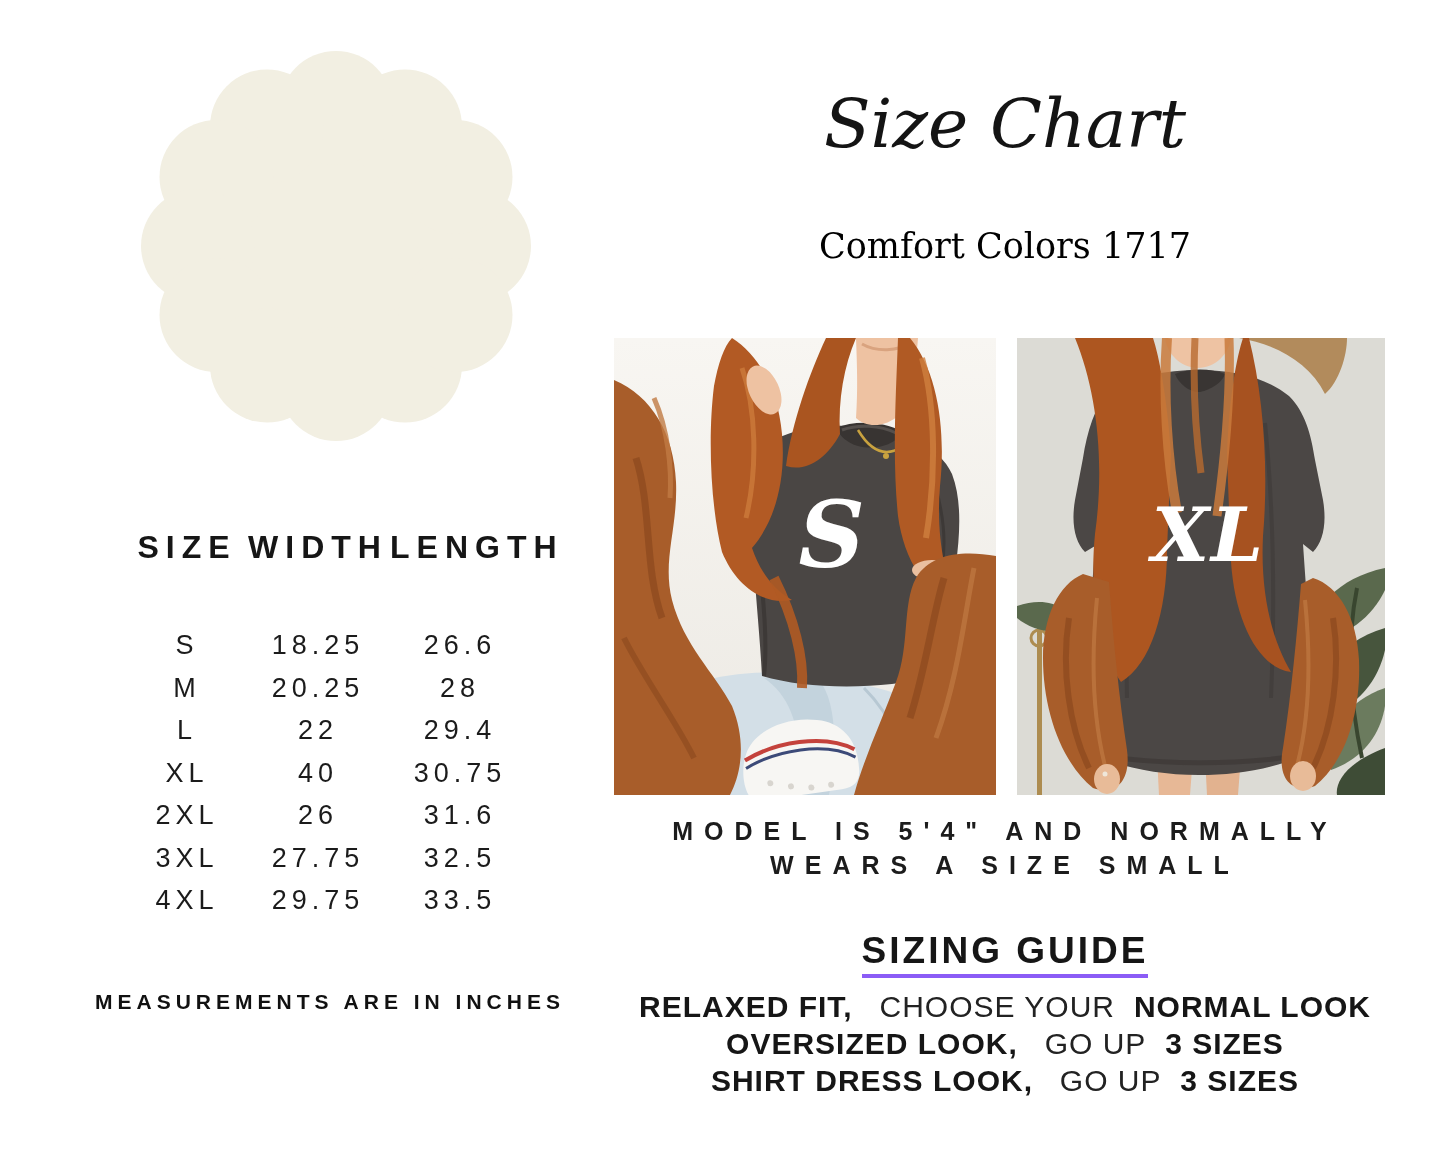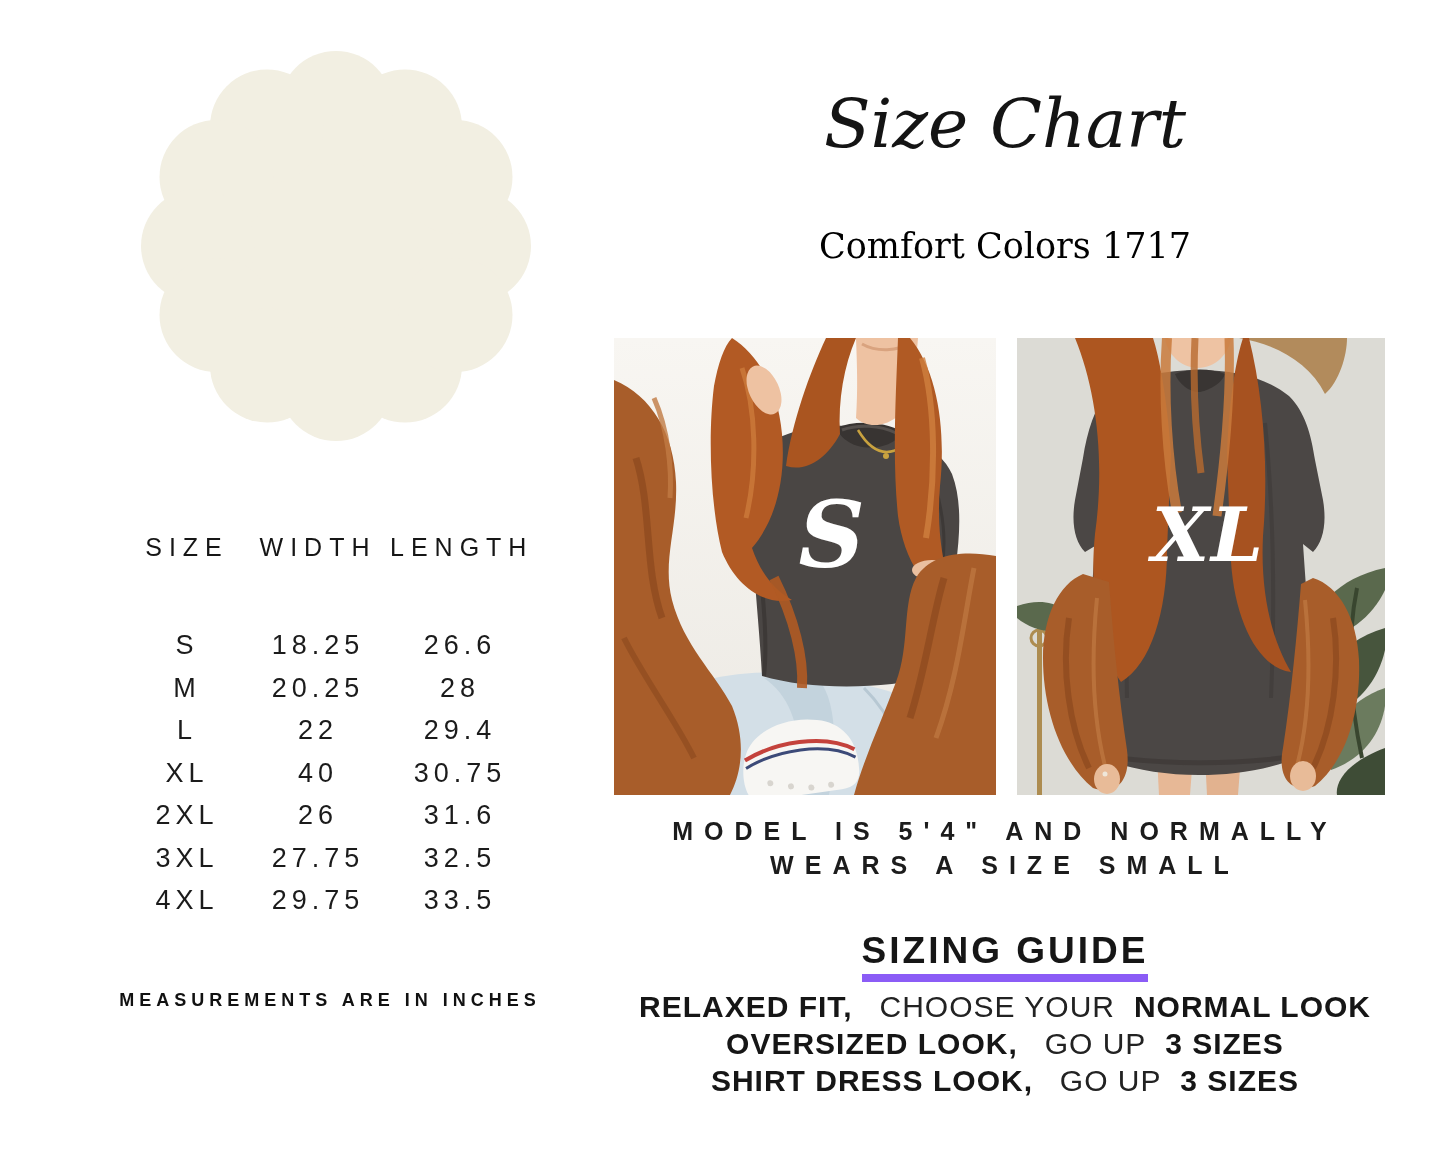--- a/index.html
+++ b/index.html
@@ -5,26 +5,26 @@
   html,body{margin:0;padding:0;background:#fff;}
   .canvas{position:relative;width:1445px;height:1156px;background:#ffffff;overflow:hidden;
           font-family:"Liberation Sans",sans-serif;color:#161616;}
 
   
   .flower{position:absolute;left:138px;top:48px;width:396px;height:396px;}
 
   
   .size-table{position:absolute;left:128px;top:532px;width:402px;}
   .st-grid{display:grid;grid-template-columns:118px 144px 140px;}
-  .st-head{font-weight:400;font-size:25px;letter-spacing:7px;text-align:center;line-height:30px;}
+  .st-head{font-weight:700;font-size:32px;letter-spacing:7px;text-align:center;line-height:30px;}
   .st-body{margin-top:66px;}
   .st-cell{font-size:27px;letter-spacing:5px;text-align:center;height:42.5px;line-height:34px;
            font-weight:500;color:#1b1b1b;}
   .footnote{position:absolute;left:90px;top:990px;width:480px;text-align:center;
-            font-weight:700;font-size:18px;letter-spacing:5px;color:#111;}
+            font-weight:700;font-size:21px;letter-spacing:5px;color:#111;}
 
   
   .right-col{position:absolute;left:600px;top:0;width:810px;height:1156px;text-align:center;}
   .title{position:absolute;top:78px;left:0;width:100%;
          font-family:"DejaVu Serif",serif;font-style:italic;font-size:68px;line-height:1.35;
          color:#141414;}
   .subtitle{position:absolute;top:226px;left:0;width:100%;
             font-family:"DejaVu Serif",serif;font-size:35px;letter-spacing:0px;color:#000000;}
 
   .photos{position:absolute;top:338px;left:14px;display:flex;gap:21px;}
@@ -35,21 +35,21 @@
   .shirt-letter{position:absolute;color:#ffffff;font-family:"DejaVu Serif",serif;
                 font-style:italic;font-weight:700;}
   .letter-s{left:57%;top:43%;transform:translate(-50%,-50%);font-size:92px;}
   .letter-xl{left:52%;top:43%;transform:translate(-50%,-50%);font-size:74px;letter-spacing:2px;}
 
   .caption{position:absolute;top:814px;left:0;width:100%;font-weight:700;font-size:25px;
            letter-spacing:11px;line-height:34px;color:#1c1c1c;}
 
   .guide-heading-wrap{position:absolute;top:930px;left:0;width:100%;}
   .guide-heading{display:inline-block;font-size:37px;font-weight:700;letter-spacing:3px;
-                 border-bottom:8px solid #8b5cf6;padding-bottom:2px;}
+                 border-bottom:4px solid #8b5cf6;padding-bottom:2px;}
   .guide-lines{position:absolute;top:988px;left:0;width:100%;font-size:30px;line-height:37px;}
   .gl-bold{font-weight:700;letter-spacing:1px;}
   .gl-reg{font-weight:400;letter-spacing:1px;color:#222;margin-left:8px;}
   .gl-sp{display:inline-block;width:0.35em;}
 </style>
 </head>
 <body>
 
 <div class="canvas">
 

